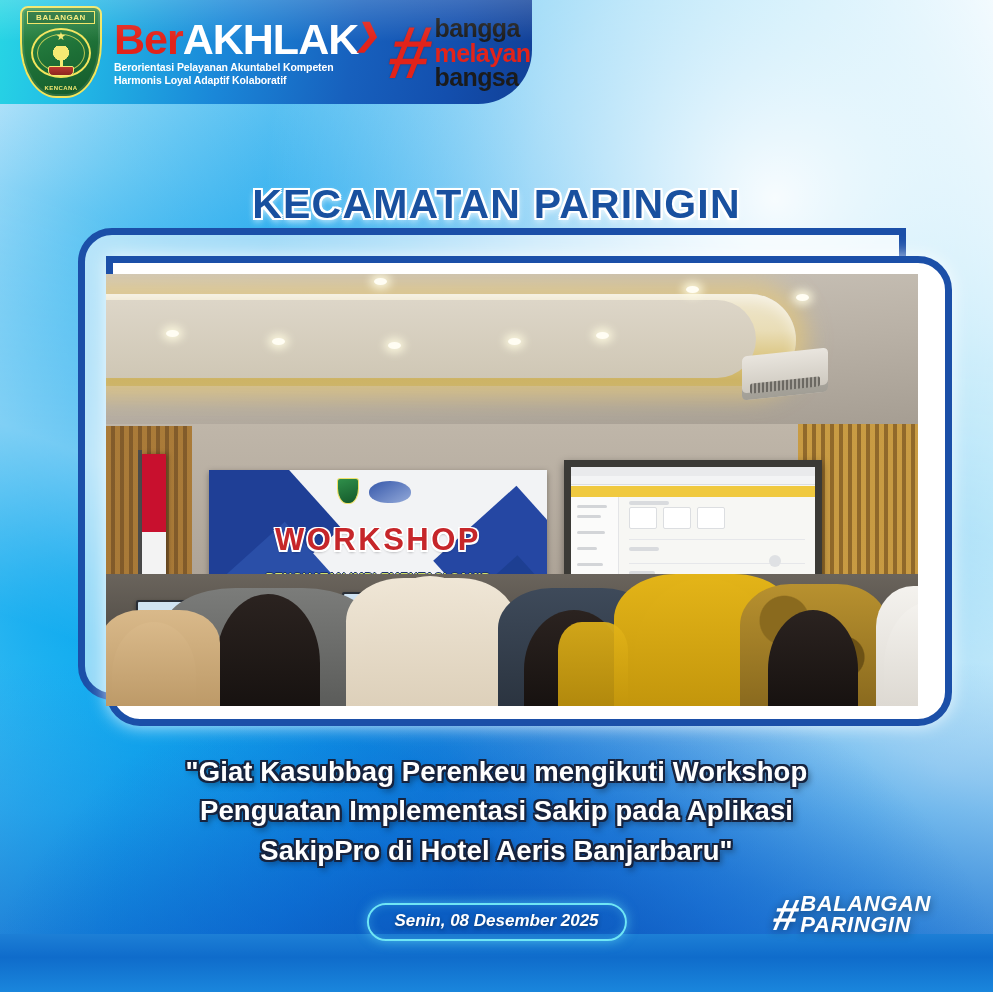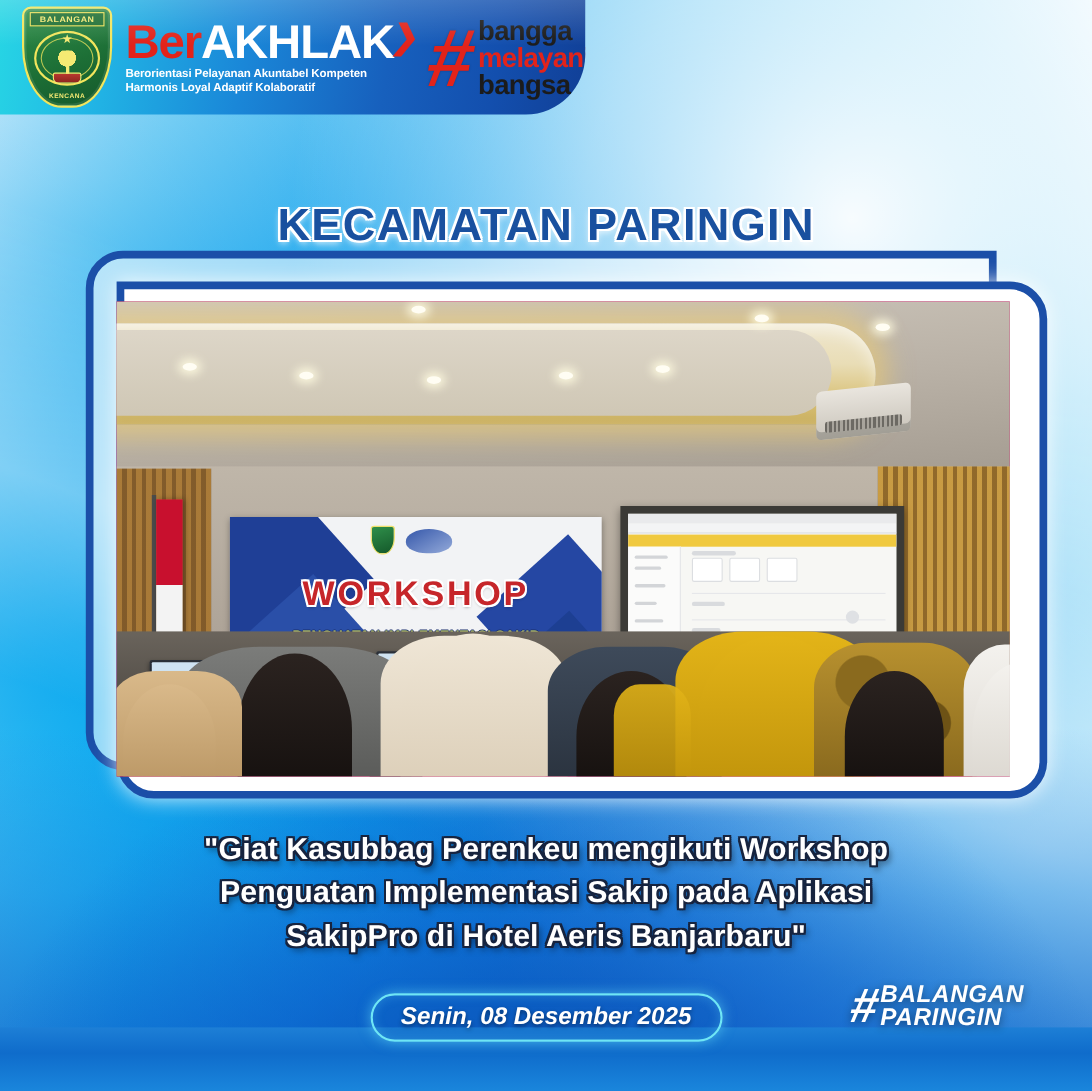--- a/index.html
+++ b/index.html
@@ -165,21 +165,21 @@
   
   .frame-front{
     position:absolute; left:28px; top:28px; width:846px; height:470px;
     border:7px solid #1b4fa8;
     border-radius:0 34px 34px 34px;
     background:#ffffff;
     box-shadow:0 0 18px rgba(255,255,255,.8);
   }
   .photo{
     position:absolute; left:28px; top:46px; width:812px; height:432px;
-    overflow:hidden; background:#be185d;
+    overflow:hidden; background:#b91c1c;
   }
 
   
   .ph-ceiling{
     position:absolute; left:0; top:0; right:0; height:158px;
     background:linear-gradient(175deg,#cfc8bd 0%, #b9b1a6 55%, #a49c91 100%);
   }
   .ph-cove{
     position:absolute; left:-10px; top:20px; width:700px; height:92px;
     border-radius:0 70px 70px 0;
@@ -387,21 +387,21 @@
       3px 4px 6px rgba(0,0,0,.5);
   }
 
   
   .date-pill{
     position:absolute; left:50%; transform:translateX(-50%);
     top:903px; padding:6px 26px 8px;
     border:2.5px solid #6fe6f5; border-radius:22px;
     background:rgba(12,90,190,.18);
     box-shadow:0 0 12px rgba(110,230,250,.55), inset 0 0 10px rgba(110,230,250,.25);
-    font-size:22px; font-style:italic; font-weight:700; color:#ffffff;
+    font-size:17px; font-style:italic; font-weight:700; color:#ffffff;
     white-space:nowrap;
     text-shadow:0 2px 4px rgba(0,0,0,.45);
   }
 
   
   .watermark{
     position:absolute; right:62px; top:894px;
     display:flex; align-items:center; gap:2px;
     filter:drop-shadow(0 2px 4px rgba(0,0,0,.45));
   }

